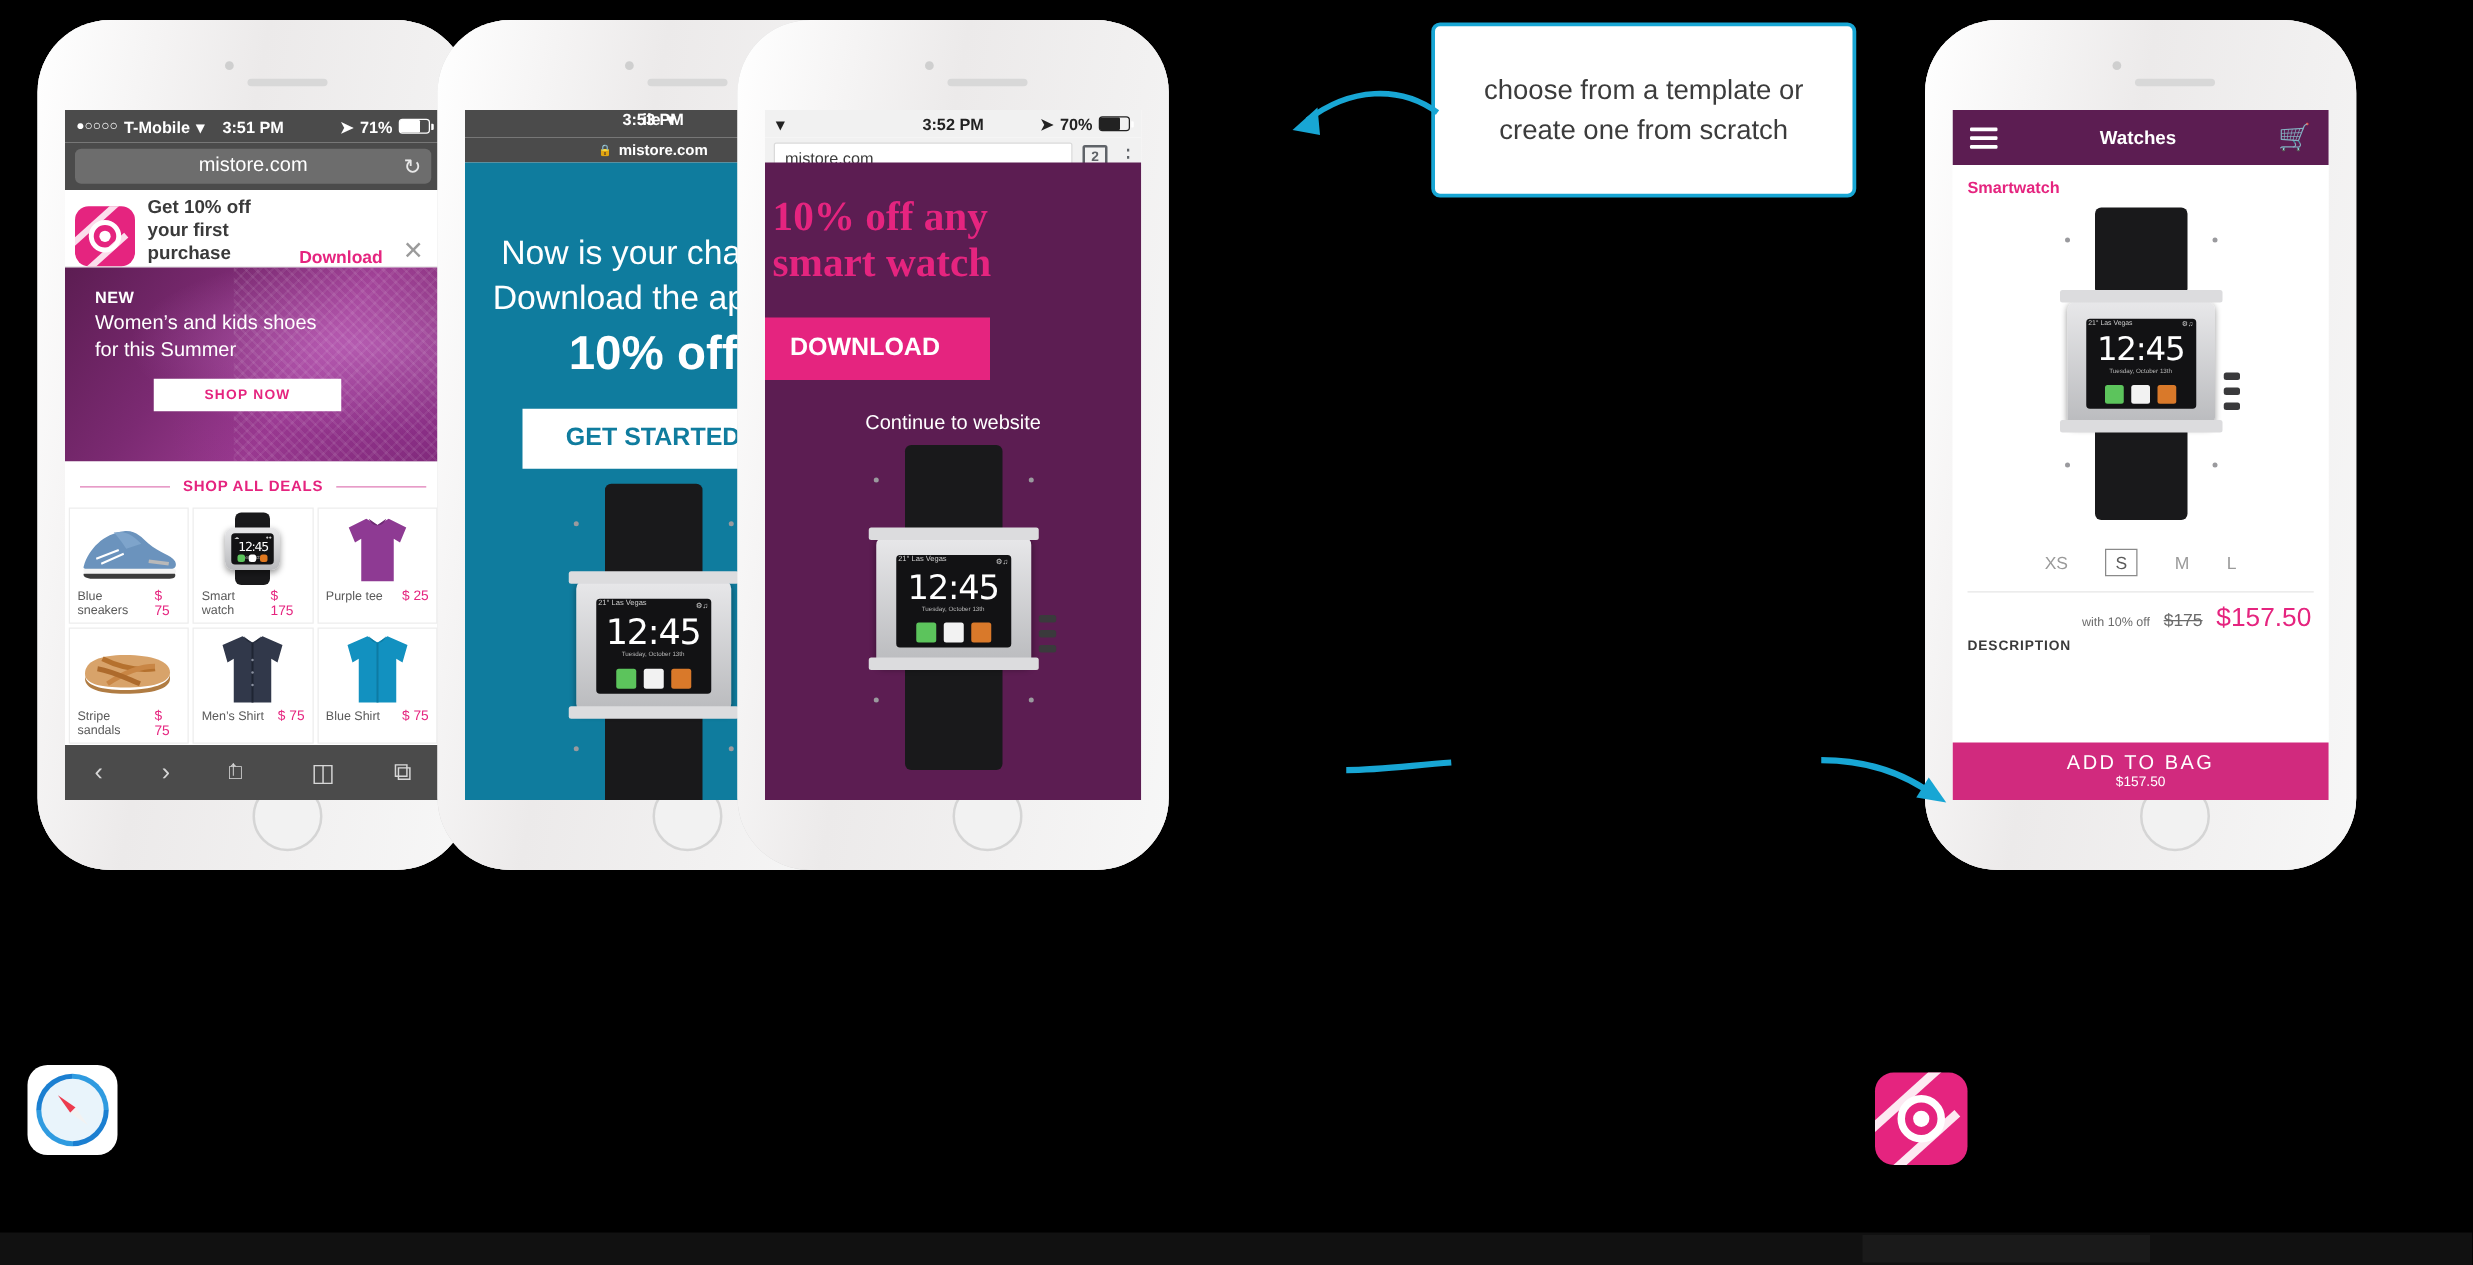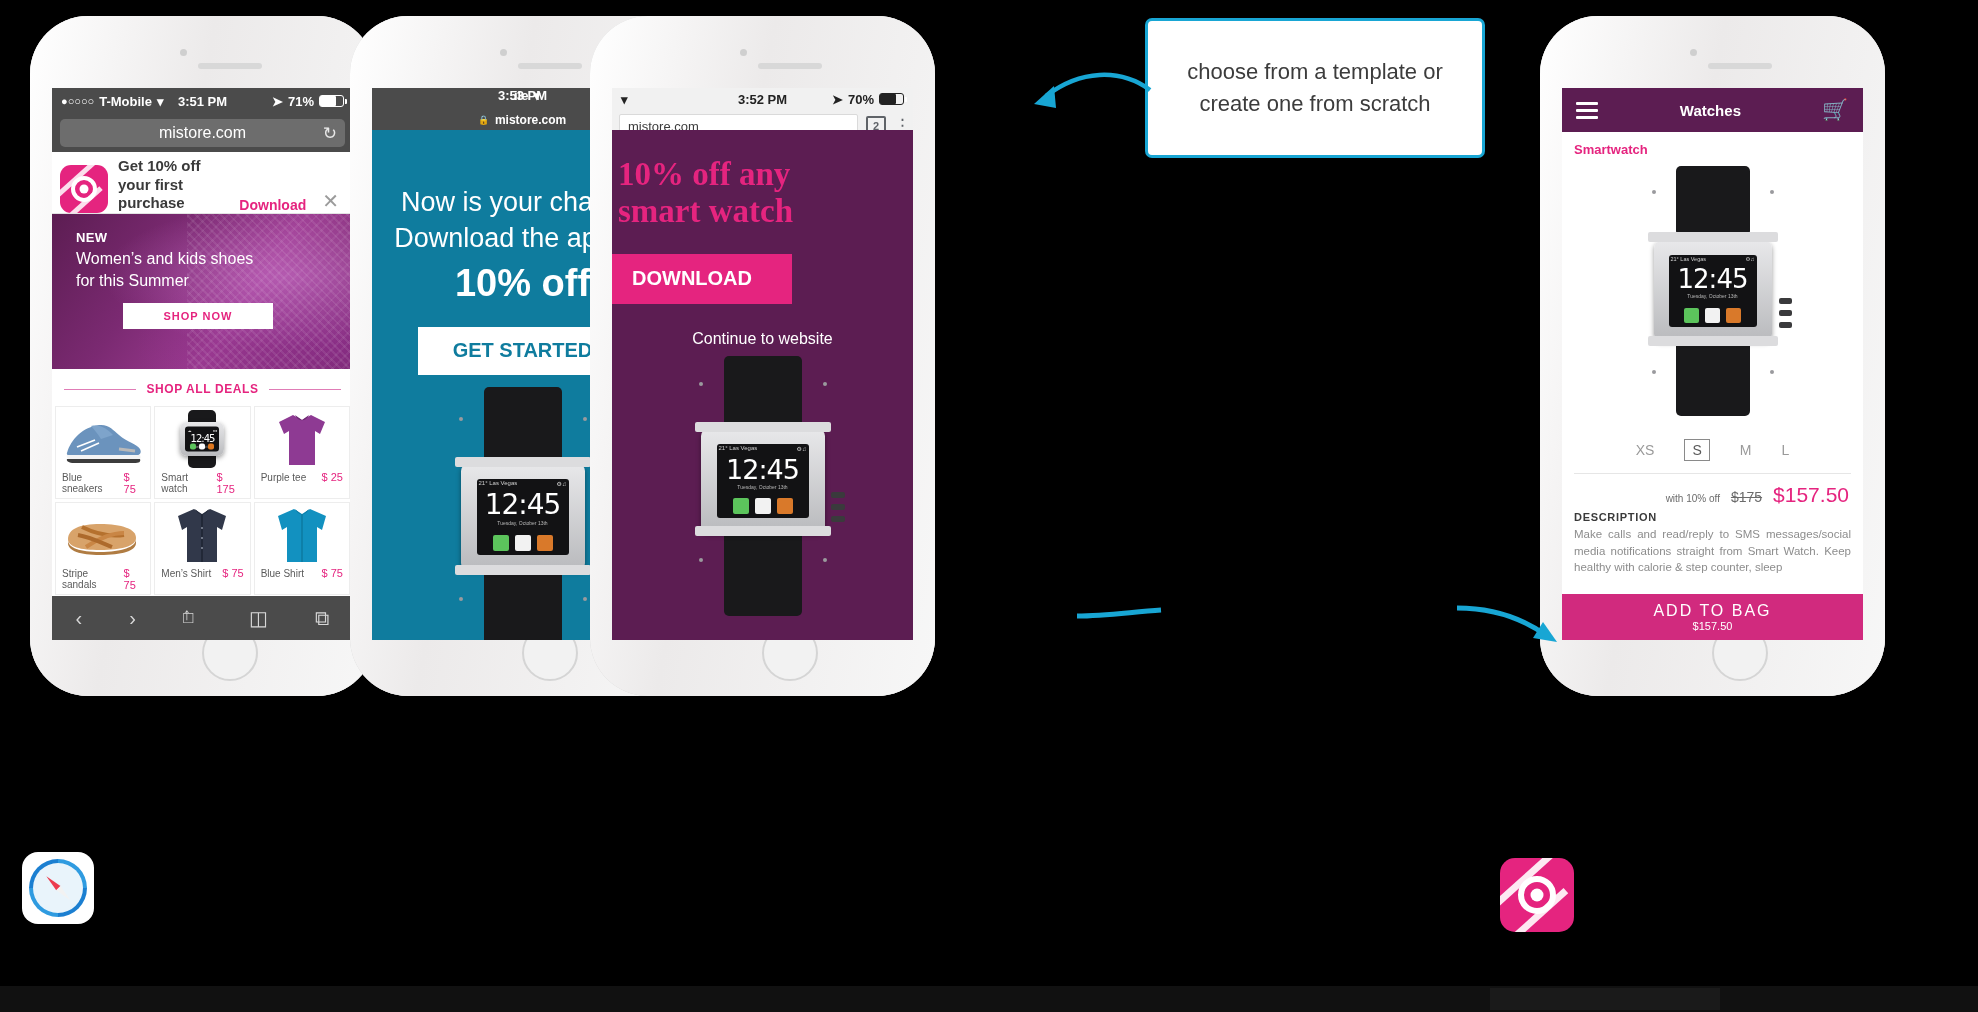--- a/index.html
+++ b/index.html
@@ -563,21 +563,20 @@
 
       <div class="hr"></div>
 
       <div class="pricerow">
         <span class="pr-note">with 10% off</span>
         <span class="pr-old">$175</span>
         <span class="pr-new">$157.50</span>
       </div>
 
       <div class="desc-t">DESCRIPTION</div>
-      <div class="desc-b">Make calls and read/reply to SMS messages/social media notifications straight from Smart Watch. Keep healthy with calorie &amp; step counter, sleep</div>
 
       <div class="addbag">
         <span class="t">ADD TO BAG</span>
         <span class="s">$157.50</span>
       </div>
     </div>
   </div>
 
   <div class="callout" style="left:1145px;top:18px;width:340px;height:140px;">
     <span>choose from a template or create one from scratch</span>

